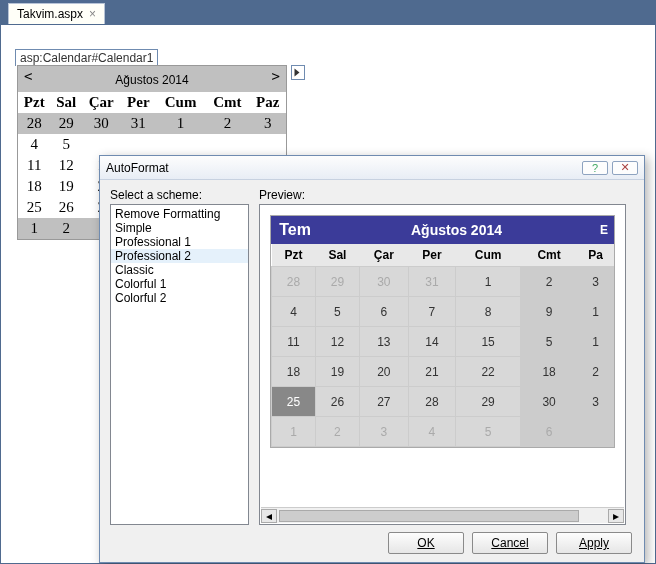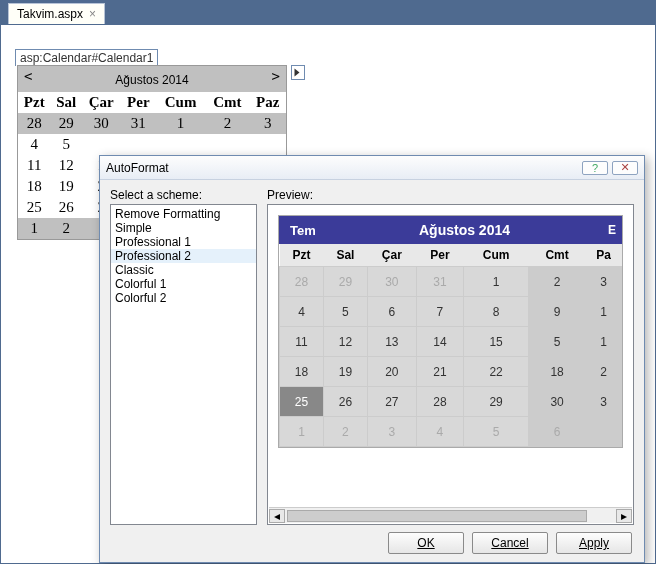--- a/index.html
+++ b/index.html
@@ -27,35 +27,35 @@
 .smart-glyph::after { content: ""; border-left: 4px solid transparent; border-right: 4px solid transparent; border-bottom: 5px solid #333; transform: rotate(90deg); position:relative; left:-1px;}
 .smartpanel { position: absolute; left: 307px; top: 40px; width: 150px; border: 1px solid #6f8bb0; background: #f4f2e6; box-shadow: 2px 2px 4px rgba(0,0,0,0.15); }
 .smartpanel .hdr { background: #e8e5d4; border-bottom: 1px solid #cfc9af; padding: 4px 6px; font-weight: bold; }
 .smartpanel .item { padding: 4px 6px; border-bottom: 1px solid #e6e1cc; cursor: pointer; color: #003399; }
 
 
 .dialog { position: absolute; left: 98px; top: 130px; width: 546px; height: 408px; background: #f0f0f0; border: 1px solid #6f8bb0; box-shadow: 3px 3px 10px rgba(0,0,0,0.3); }
 .dialog .titlebar { height: 24px; display:flex; align-items:center; justify-content:space-between; padding: 0 6px; background: linear-gradient(#fdfdfd,#e8edf5); border-bottom: 1px solid #c7d1e0;}
 .dialog .titlebar .btns { display:flex; gap:4px; }
 .dialog .tb-btn { width: 26px; height: 14px; border: 1px solid #8ea3c0; border-radius: 2px; display:flex;align-items:center;justify-content:center; background:#fdfdfd; font-size:11px; color:#4a6; cursor:pointer;}
-.dialog .body { display:flex; padding: 8px 10px 0 10px; gap: 10px; height: 345px; }
+.dialog .body { display:flex; padding: 8px 18px 0 10px; gap: 10px; height: 345px; }
 .dialog .col-l { width: 170px; display:flex; flex-direction:column; }
 .dialog .col-r { flex:1; display:flex; flex-direction:column; }
 .dialog .lbl { margin-bottom: 2px; }
 .scheme-list { flex:1; border: 1px solid #828790; background:#fff; padding: 2px 0; overflow:auto;}
 .scheme-list .opt { padding: 0 4px; cursor: pointer; }
 .scheme-list .opt.sel { background: #e5f1fb; color: #000; }
 .dialog .btnbar { height: 36px; display:flex; justify-content:flex-end; align-items:center; gap: 8px; padding-right: 12px; text-decoration: underline; }
 .dlg-btn { width: 76px; height: 22px; background: linear-gradient(#fdfdfd,#e6e6e6); border: 1px solid #8a8a8a; border-radius: 2px; cursor:pointer; }
 
 
 .preview-wrap { flex:1; border: 1px solid #828790; background:#fff; padding: 10px; overflow:hidden; position:relative;}
 .pcal { width: 345px; border: 1px solid #aaa; }
 .pcal .phdr { background: #3b3b99; color: #fff; display:flex; align-items:center; height: 28px; font-weight:bold;}
-.pcal .phdr .prev { width:48px; text-align:center; background: #3b3b99; font-size:13px;}
+.pcal .phdr .prev { width:48px; text-align:center; background: #3b3b99; font-size:16px;}
 .pcal .phdr .next { width:20px; text-align:center; background: #3b3b99; font-size:12px;}
 .pcal .phdr .ttl { flex:1; text-align:center; font-size:14px;}
 .pcal table { width:100%; border-collapse: collapse; }
 .pcal th { background:#e8e8e8; border-bottom:1px solid #ccc; padding:4px 0; font-weight:bold;}
 .pcal td { text-align:center; height: 30px; background:#d8d8d8; border:1px solid #ccc; color:#333;}
 .pcal td.other { color:#aaa; background:#d8d8d8;}
 .pcal td.wk { background:#ccc; }
 .pcal td.today { background:#888; color:#fff; }
 .hscroll { position:absolute; left:1px; right:1px; bottom:1px; height:16px; background:#f0f0f0; border-top:1px solid #ccc; display:flex; align-items:center;}
 .hscroll .thumb { position:absolute; left:18px; width: 300px; height:12px; background:#cdcdcd; border:1px solid #aaa;}

